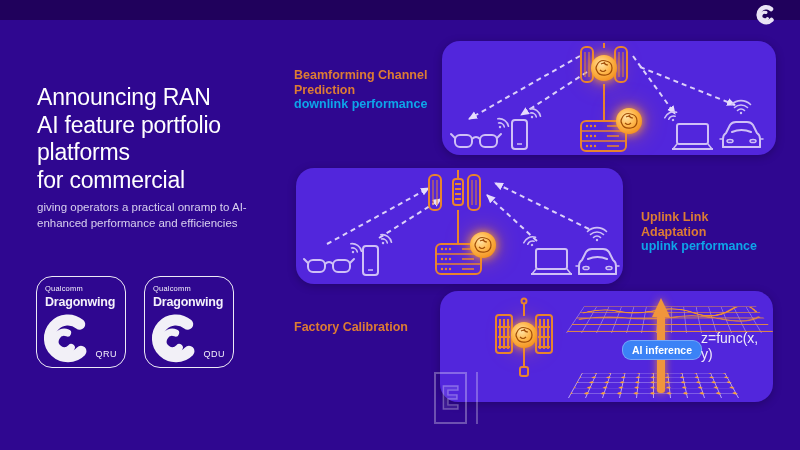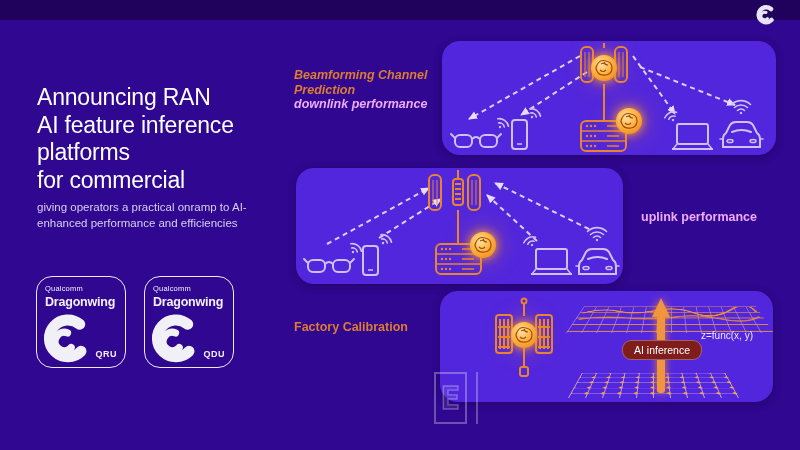--- a/index.html
+++ b/index.html
@@ -14,27 +14,27 @@
   .intro-sub{position:absolute;left:37px;top:199px;width:250px;color:#D8D0EF;
              font-size:11.5px;line-height:16px;}
 
   
   .badges{position:absolute;left:36px;top:276px;display:flex;gap:18px;}
   .badge{position:relative;width:90px;height:92px;border:1.5px solid #EDEAF6;border-radius:16px;
          box-sizing:border-box;padding:7px 8px;color:#F4F1FB;overflow:hidden;}
   .badge-brand{font-size:7.5px;letter-spacing:.2px;}
   .badge-product{font-size:12.5px;font-weight:700;margin-top:2px;letter-spacing:-.2px;}
   .badge-swirl{position:absolute;left:1px;bottom:1px;width:54px;height:54px;color:#F2F0F7;}
-  .badge-model{position:absolute;right:8px;bottom:8px;font-size:9px;font-weight:700;letter-spacing:.5px;}
+  .badge-model{position:absolute;right:8px;bottom:8px;font-size:9px;font-weight:400;letter-spacing:.5px;}
 
   
   .feature{position:absolute;font-size:12.5px;line-height:14.5px;font-weight:700;}
   .f-title{color:#DD7C33;}
-  .f-benefit{color:#f0abfc;white-space:nowrap;}
-  .f1{left:294px;top:68px;font-style:italic;}  .f1 .f-title{max-width:150px;}
+  .f-benefit{color:#0ea5e9;white-space:nowrap;}
+  .f1{left:294px;top:68px;}  .f1 .f-title{max-width:150px;}
   .f2{left:641px;top:210px;} .f2 .f-title{max-width:88px;}
   .f3{left:294px;top:320px;} .f3 .f-title{max-width:170px;}
 
   
   .panel{position:absolute;background:#5226DC;border-radius:18px;overflow:hidden;
          box-shadow:0 2px 8px rgba(0,0,0,.25);}
   .p1{left:442px;top:41px;width:334px;height:114px;}
   .p2{left:296px;top:168px;width:327px;height:116px;}
   .p3{left:440px;top:291px;width:333px;height:111px;}
   .panel > svg.illus{position:absolute;left:0;top:0;z-index:2;}
@@ -57,24 +57,24 @@
   .mesh-top{position:absolute;left:126px;top:-14px;width:208px;height:56px;z-index:1;
     transform:perspective(220px) rotateX(55deg);transform-origin:50% 100%;
     background-image:
       linear-gradient(rgba(240,145,50,.85) 2px,transparent 2px),
       linear-gradient(rgba(205,190,248,.5) 1px,transparent 1px),
       linear-gradient(90deg,rgba(205,190,248,.5) 1px,transparent 1px);
     background-size:100% 13px,15px 13px,15px 13px;}
   .wave{stroke:#F09132;stroke-width:2.5;fill:none;}
   .ai-arrow{filter:drop-shadow(0 0 4px rgba(255,150,40,.8));}
   .pill{position:absolute;left:182px;top:49px;width:78px;height:18px;z-index:3;
-        background:#7f1d1d;border:1px solid rgba(255,255,255,.3);border-radius:9px;
-        color:#FFFFFF;font-size:10.5px;font-weight:400;
+        background:#3b82f6;border:1px solid rgba(255,255,255,.3);border-radius:9px;
+        color:#FFFFFF;font-size:10.5px;font-weight:700;
         display:flex;align-items:center;justify-content:center;}
-  .formula{position:absolute;left:261px;top:39px;z-index:3;color:#EFE9FB;font-size:10px;}
+  .formula{position:absolute;left:261px;top:39px;z-index:3;color:#EFE9FB;font-size:14px;}
 
   
   .watermark{position:absolute;left:434px;top:372px;z-index:30;display:flex;align-items:center;
              gap:9px;opacity:.55;pointer-events:none;}
   .wm-box{width:33px;height:52px;border:2px solid rgba(255,255,255,.55);box-sizing:border-box;
           display:flex;align-items:center;justify-content:center;
           font:700 32px "DejaVu Sans Mono",monospace;color:rgba(255,255,255,.15);
           -webkit-text-stroke:1.4px rgba(255,255,255,.55);}
   .wm-bar{width:2px;height:52px;background:rgba(255,255,255,.5);}
   .wm-text{font:700 43px "DejaVu Sans Mono",monospace;letter-spacing:8px;
@@ -167,21 +167,21 @@
 
 <div class="slide">
 
   <div class="top-band"></div>
   <svg class="brand-mark" viewBox="0 0 44 44">
     <use href="#sym-swirl"></use>
   </svg>
 
   <h1 class="intro-title" style="margin:0;">
     <span style="display:block">Announcing RAN</span>
-    <span style="display:block">AI feature inference</span>
+    <span style="display:block">AI feature portfolio</span>
     <span style="display:block">platforms</span>
     <span style="display:block">for commercial</span>
   </h1>
   <p class="intro-sub" style="margin:0;">giving operators a practical onramp to AI-enhanced performance and efficiencies</p>
 
   <div class="badges">
     <div class="badge">
       <div class="badge-brand">Qualcomm</div>
       <div class="badge-product">Dragonwing</div>
       <svg class="badge-swirl" viewBox="0 0 44 44">
@@ -197,20 +197,21 @@
         </svg>
       <div class="badge-model">QDU</div>
     </div>
   </div>
 
   <div class="feature f1">
     <div class="f-title">Beamforming Channel Prediction</div>
     <div class="f-benefit">downlink performance</div>
   </div>
   <div class="feature f2">
+    <div class="f-title">Uplink Link Adaptation</div>
     <div class="f-benefit">uplink performance</div>
   </div>
   <div class="feature f3">
     <div class="f-title">Factory Calibration</div>
   </div>
 
   <div class="panel p1">
     <svg class="illus" width="334" height="114" viewBox="0 0 334 114">
       <line class="dash" x1="138" y1="15" x2="27" y2="78"></line>
       <line class="dash" x1="145" y1="31" x2="79" y2="74"></line>

